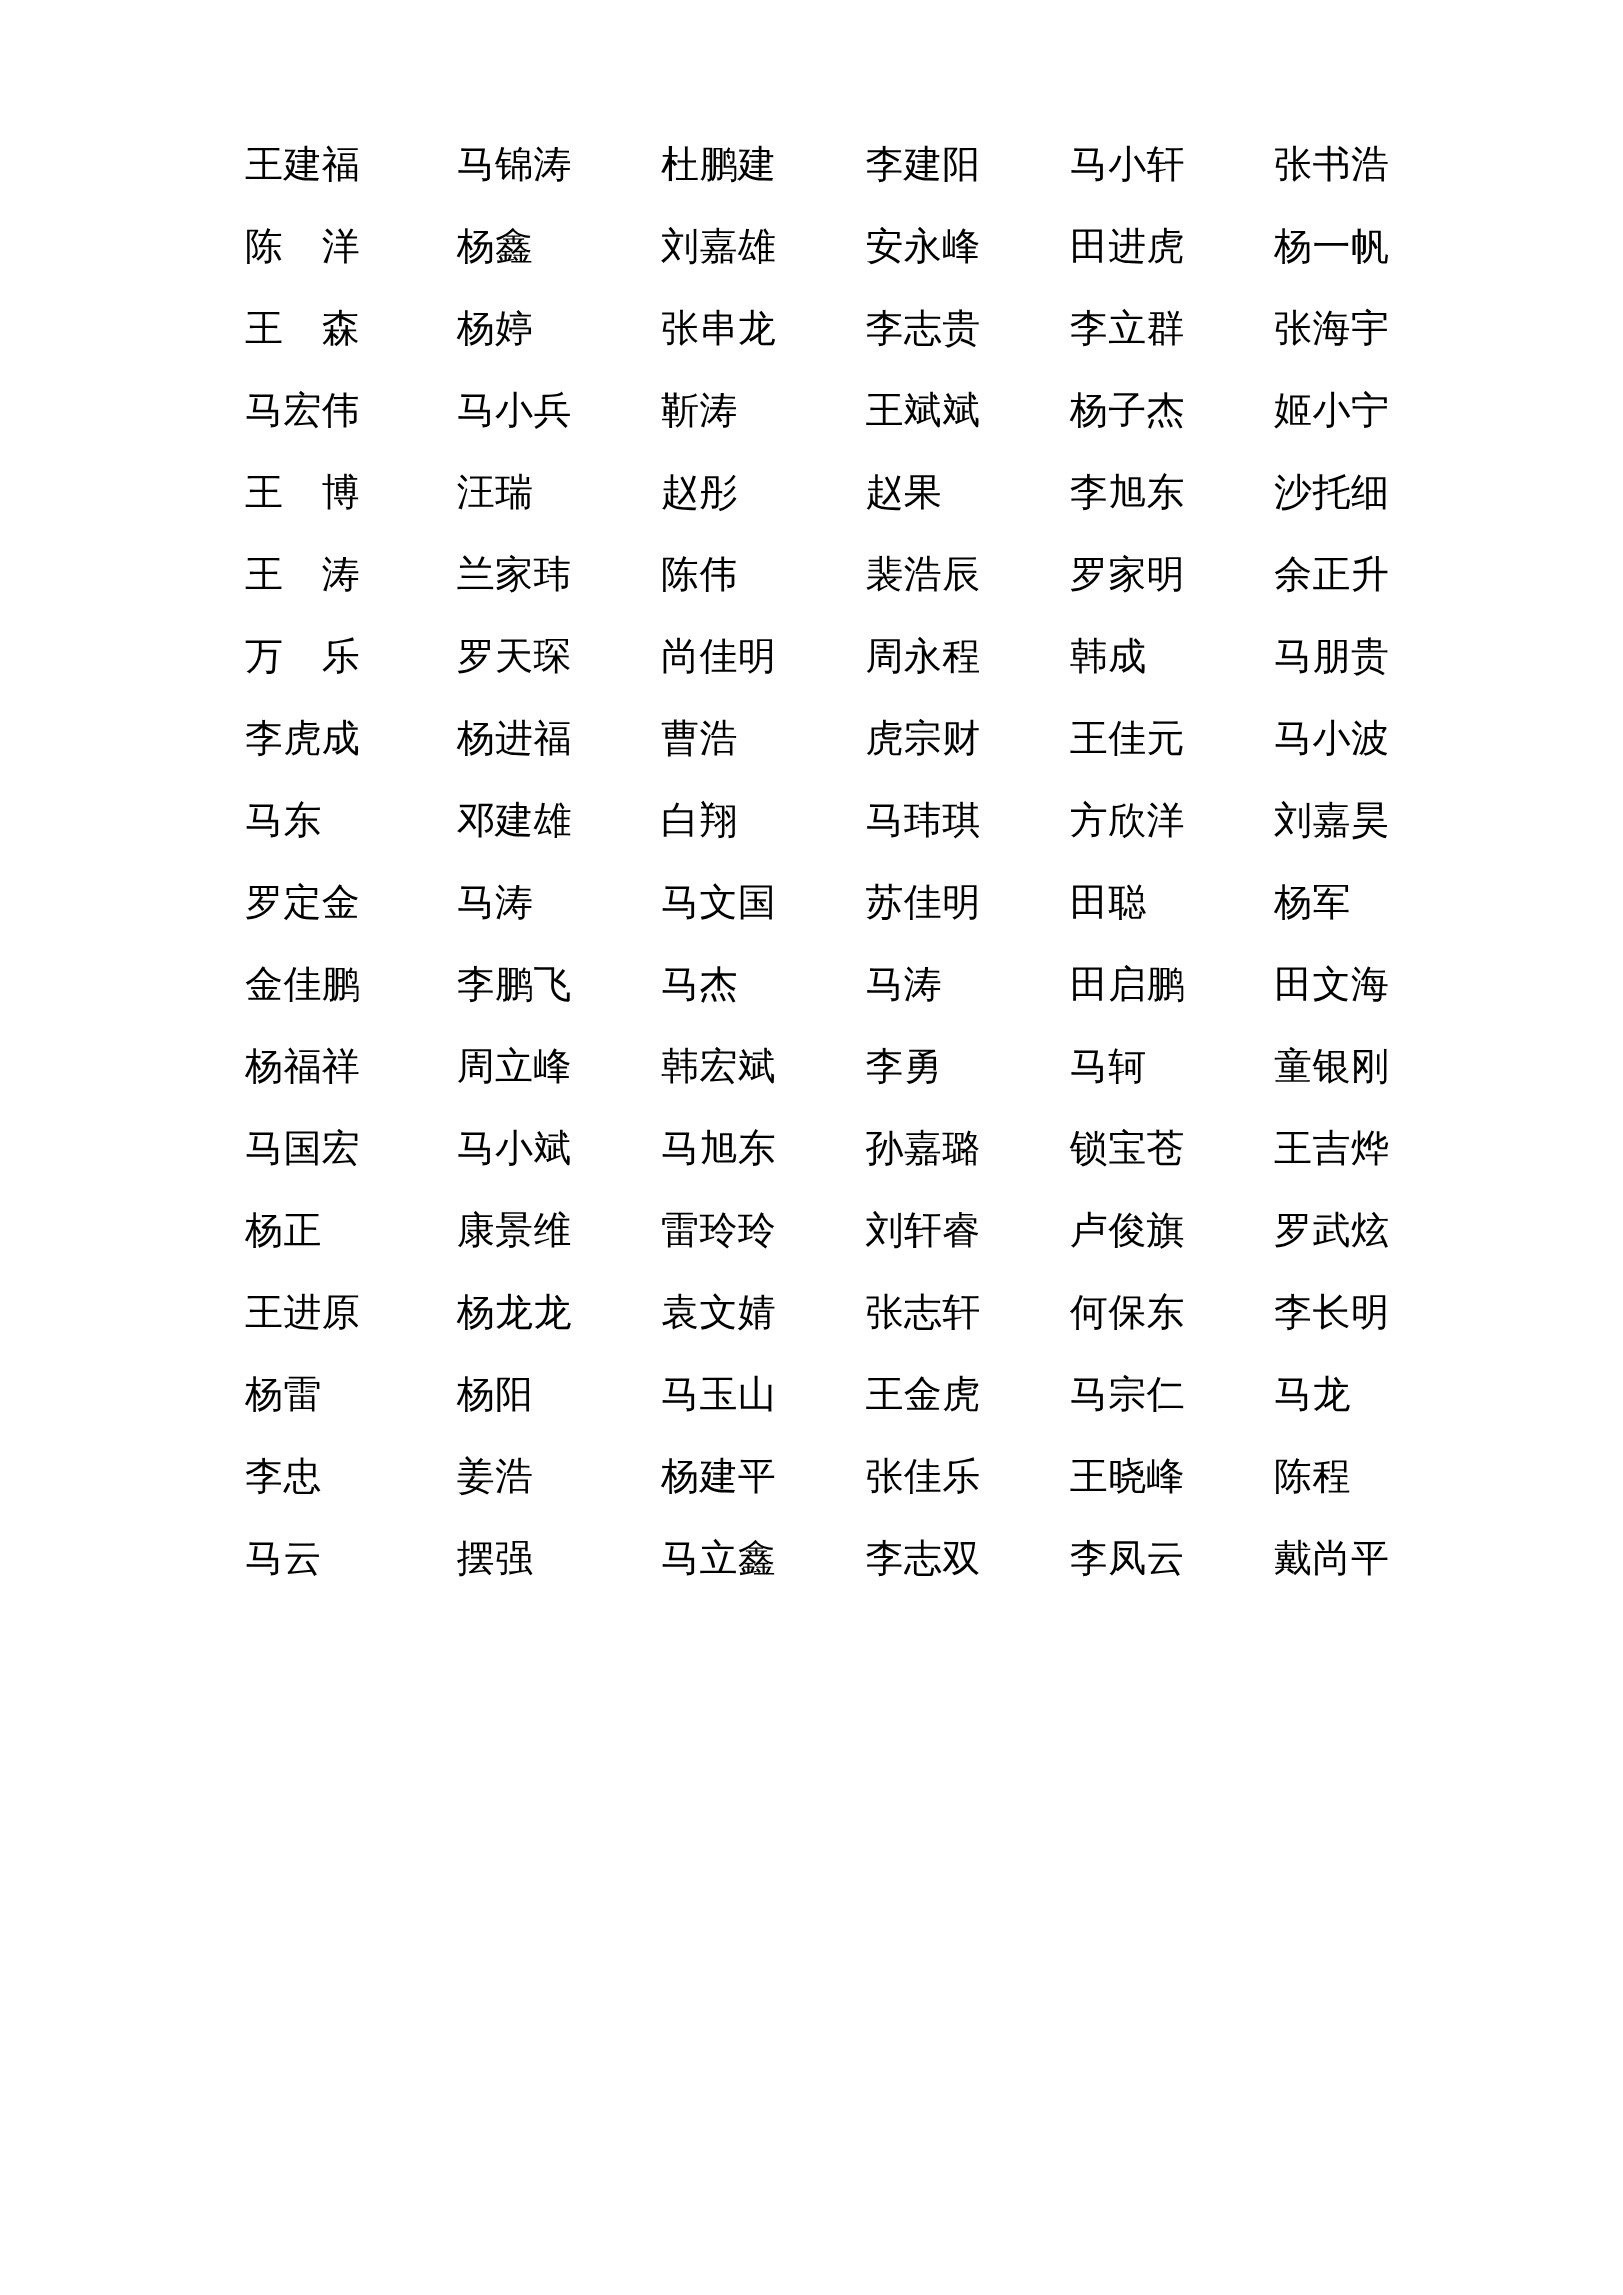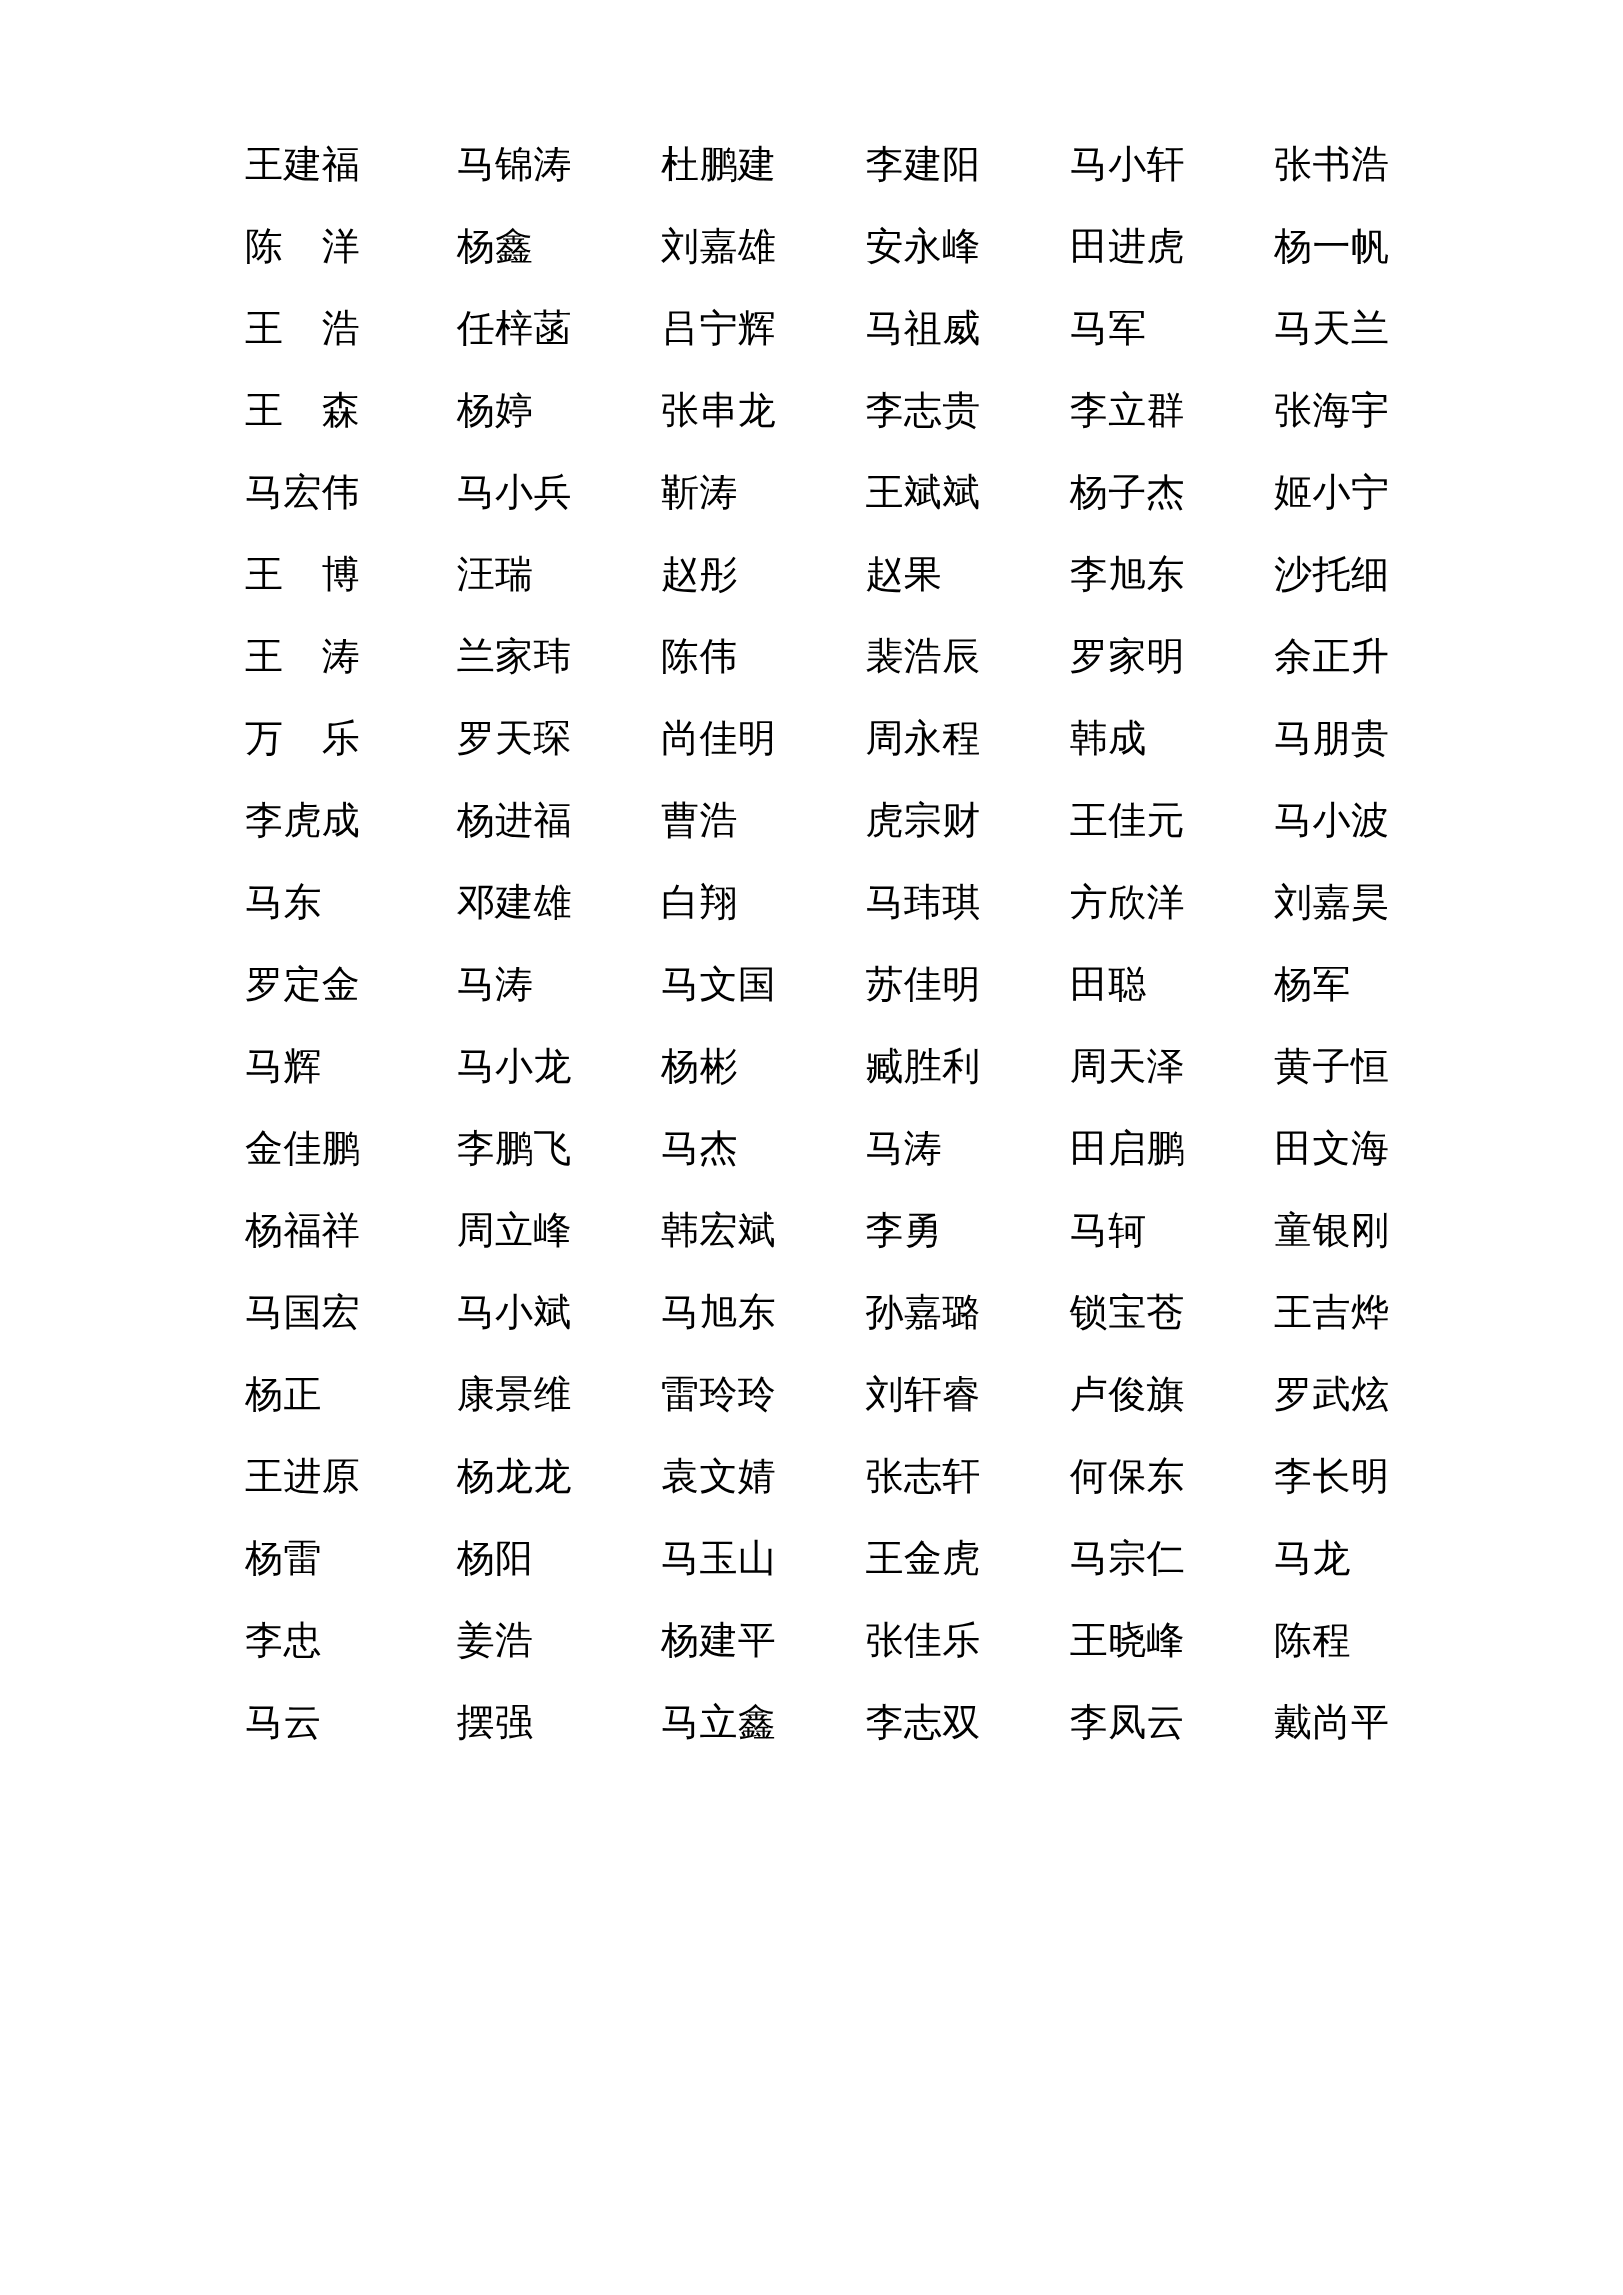--- a/index.html
+++ b/index.html
@@ -68,28 +68,20 @@
       </tr>
       <tr>
         <td>陈　洋</td>
         <td>杨鑫</td>
         <td>刘嘉雄</td>
         <td>安永峰</td>
         <td>田进虎</td>
         <td>杨一帆</td>
       </tr>
       <tr>
-        <td>王　浩</td>
-        <td>任梓菡</td>
-        <td>吕宁辉</td>
-        <td>马祖威</td>
-        <td>马军</td>
-        <td>马天兰</td>
-      </tr>
-      <tr>
         <td>王　森</td>
         <td>杨婷</td>
         <td>张串龙</td>
         <td>李志贵</td>
         <td>李立群</td>
         <td>张海宇</td>
       </tr>
       <tr>
         <td>马宏伟</td>
         <td>马小兵</td>
@@ -140,28 +132,20 @@
       </tr>
       <tr>
         <td>罗定金</td>
         <td>马涛</td>
         <td>马文国</td>
         <td>苏佳明</td>
         <td>田聪</td>
         <td>杨军</td>
       </tr>
       <tr>
-        <td>马辉</td>
-        <td>马小龙</td>
-        <td>杨彬</td>
-        <td>臧胜利</td>
-        <td>周天泽</td>
-        <td>黄子恒</td>
-      </tr>
-      <tr>
         <td>金佳鹏</td>
         <td>李鹏飞</td>
         <td>马杰</td>
         <td>马涛</td>
         <td>田启鹏</td>
         <td>田文海</td>
       </tr>
       <tr>
         <td>杨福祥</td>
         <td>周立峰</td>

